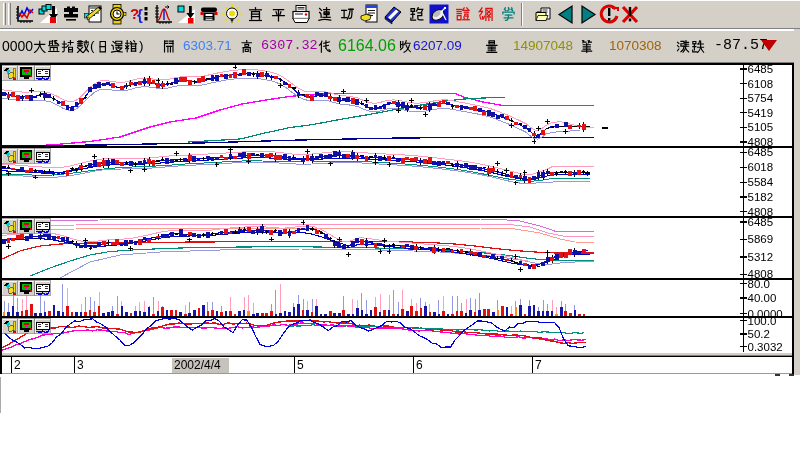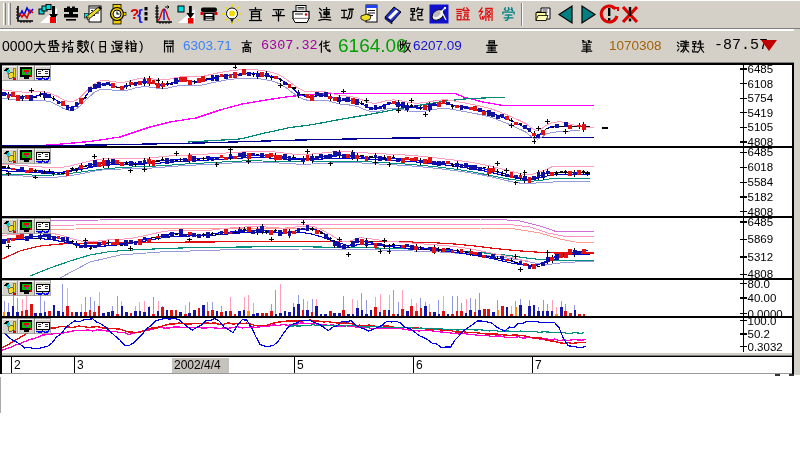--- a/index.html
+++ b/index.html
@@ -440,28 +440,29 @@
       <use href="#gkai" width="13.5" height="13.5"></use>
     </svg>
     <div style="position:absolute;left:183px;top:33px;height:26px;line-height:26px;font-size:13.5px;color:#3b82f6;letter-spacing:0px;font-family:'Liberation Sans',sans-serif">6303.71</div>
     <svg style="position:absolute;left:240px;top:39.5px;color:#000" width="13.5" height="13.5">
       <use href="#ggao" width="13.5" height="13.5"></use>
     </svg>
     <div style="position:absolute;left:261px;top:33px;height:26px;line-height:26px;font-size:13.5px;color:#a000a0;letter-spacing:0px;font-family:Liberation Mono, monospace">6307.32</div>
     <svg style="position:absolute;left:318px;top:39.5px;color:#000" width="13.5" height="13.5">
       <use href="#gdi" width="13.5" height="13.5"></use>
     </svg>
-    <div style="position:absolute;left:338px;top:33px;height:26px;line-height:26px;font-size:19px;color:#00a000;letter-spacing:0px;font-family:'Liberation Sans',sans-serif">6164.06</div>
+    <div style="position:absolute;left:338px;top:33px;height:26px;line-height:26px;font-size:16px;color:#00a000;letter-spacing:0px;font-family:'Liberation Sans',sans-serif">6164.06</div>
     <svg style="position:absolute;left:398px;top:39.5px;color:#000" width="13.5" height="13.5">
       <use href="#gshou" width="13.5" height="13.5"></use>
     </svg>
     <div style="position:absolute;left:413px;top:33px;height:26px;line-height:26px;font-size:13.5px;color:#1515cc;letter-spacing:0px;font-family:'Liberation Sans',sans-serif">6207.09</div>
     <svg style="position:absolute;left:485px;top:39.5px;color:#000" width="13.5" height="13.5">
       <use href="#gliang" width="13.5" height="13.5"></use>
     </svg>
+    <div style="position:absolute;left:513px;top:33px;height:26px;line-height:26px;font-size:13.5px;color:#909000;letter-spacing:0px;font-family:'Liberation Sans',sans-serif">14907048</div>
     <svg style="position:absolute;left:580px;top:39.5px;color:#000" width="13.5" height="13.5">
       <use href="#gbi" width="13.5" height="13.5"></use>
     </svg>
     <div style="position:absolute;left:609px;top:33px;height:26px;line-height:26px;font-size:13.5px;color:#a16207;letter-spacing:0px;font-family:'Liberation Sans',sans-serif">1070308</div>
     <svg style="position:absolute;left:676px;top:39.5px;color:#000" width="13.5" height="13.5">
       <use href="#gzhang" width="13.5" height="13.5"></use>
     </svg>
     <svg style="position:absolute;left:691px;top:39.5px;color:#000" width="13.5" height="13.5">
       <use href="#gdie" width="13.5" height="13.5"></use>
     </svg>

